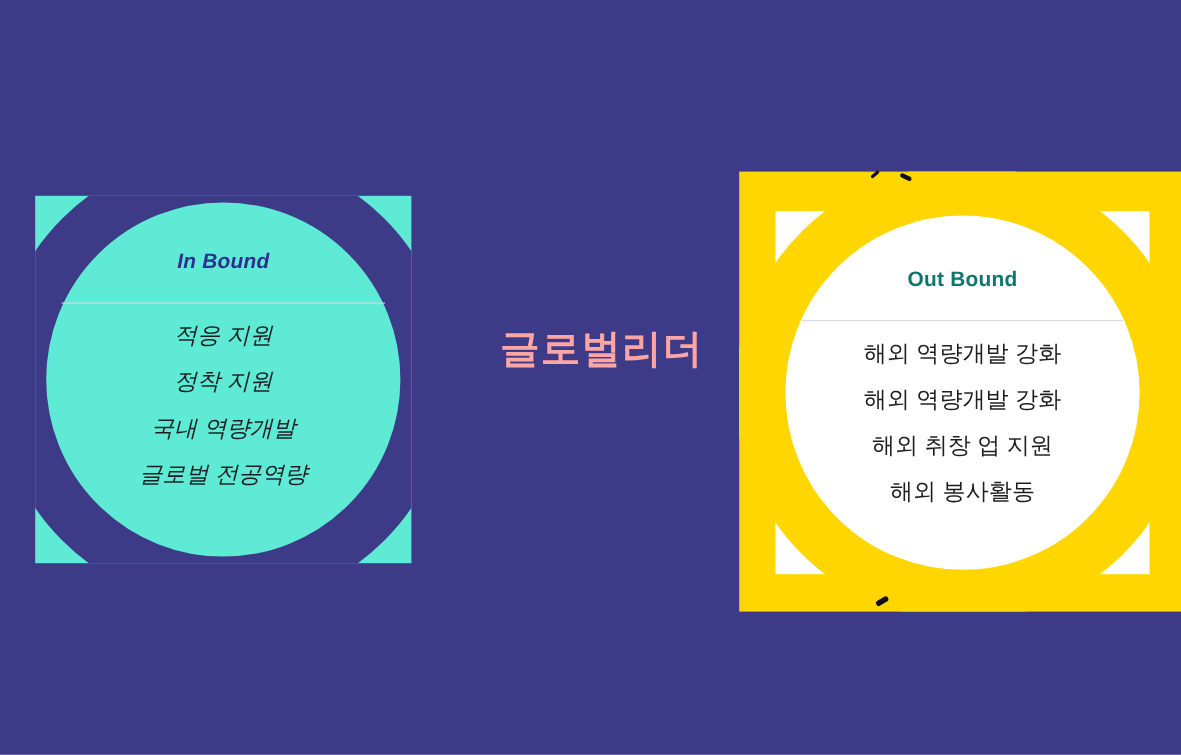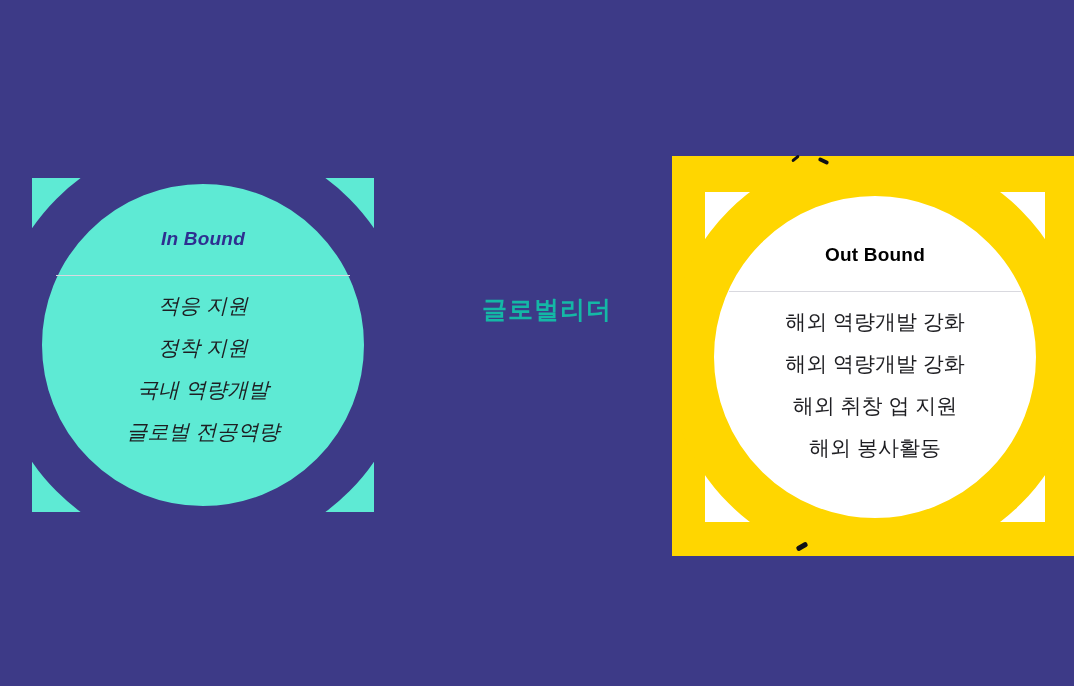--- a/index.html
+++ b/index.html
@@ -58,40 +58,40 @@
   .panel-left .circle-content { inset:0; padding-top:50px; }
   .panel-right-outer .circle-content {
     left:33px; top:36px; width:340px; height:330px;
     padding-top:52px; box-sizing:border-box;
   }
   .circle-title {
     font-size:19px; font-weight:bold;
     letter-spacing:0.2px;
   }
   .panel-left .circle-title { color:#2e2f90; }
-  .panel-right-outer .circle-title { color:#000000; }
+  .panel-right-outer .circle-title { color:#0f766e; }
   .divider {
     width:86%; height:0;
     border-top:1px solid #d9d9df;
     margin:25px auto 9px;
   }
   .circle-item {
     font-size:21px; color:#1e1e22;
     margin:11px 0;
     line-height:20px;
     white-space:nowrap;
   }
 
   
   .center-text {
     position:absolute; left:434px; top:292px; width:226px;
     text-align:center;
-    color:#14b8a6;
+    color:#fca5a5;
     font-weight:800;
-    font-size:25px;
+    font-size:36px;
     line-height:1.4;
     letter-spacing:1px;
   }
 
   
   .mark { position:absolute; background:#101016; border-radius:2px; }
   .mark-a { left:791px; top:157px; width:9px;  height:3px; transform:rotate(-40deg); }
   .mark-b { left:818px; top:159px; width:11px; height:4px; transform:rotate(25deg); }
   .mark-c { left:796px; top:544px; width:12px; height:5px; transform:rotate(-30deg); }
 </style>

